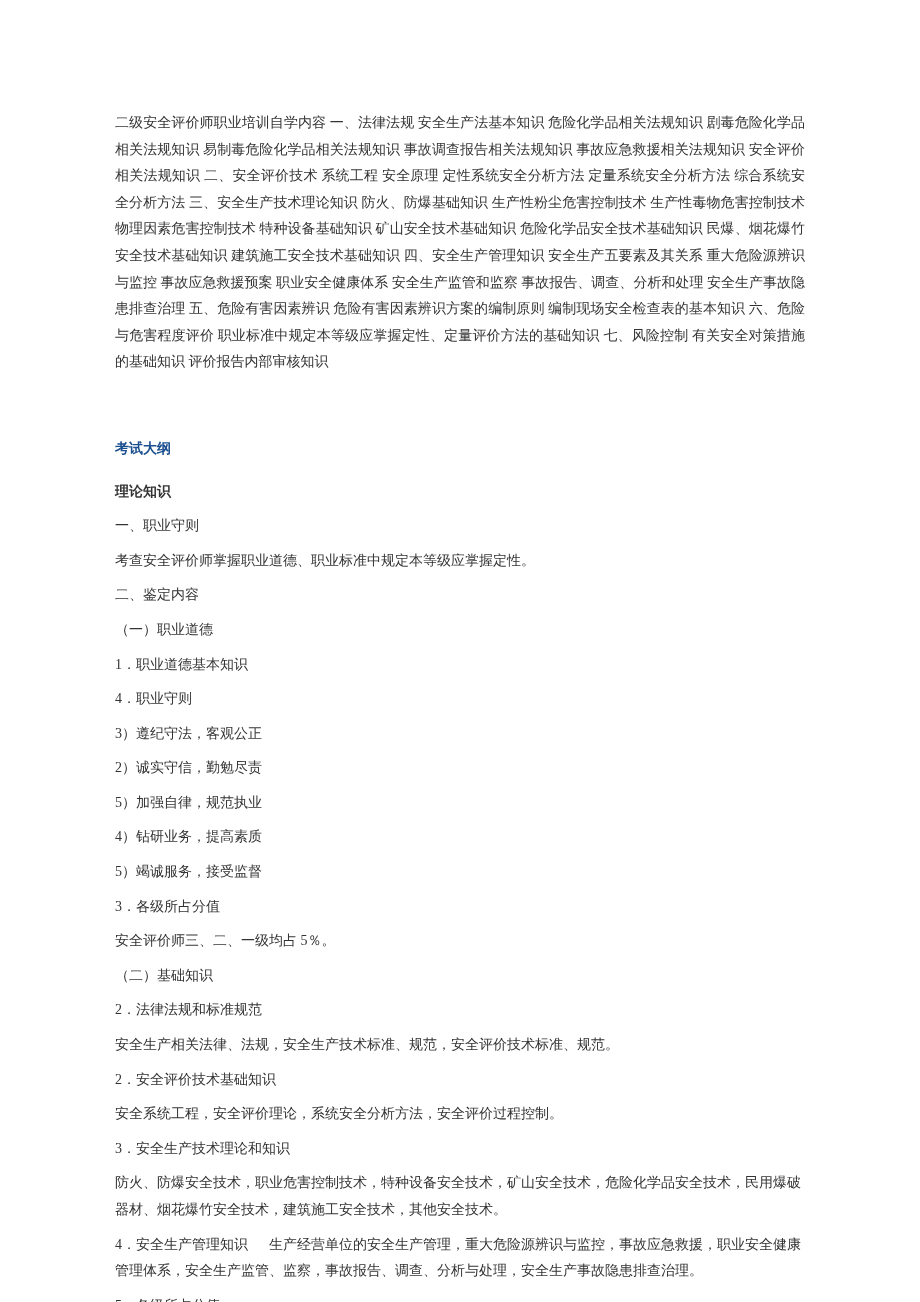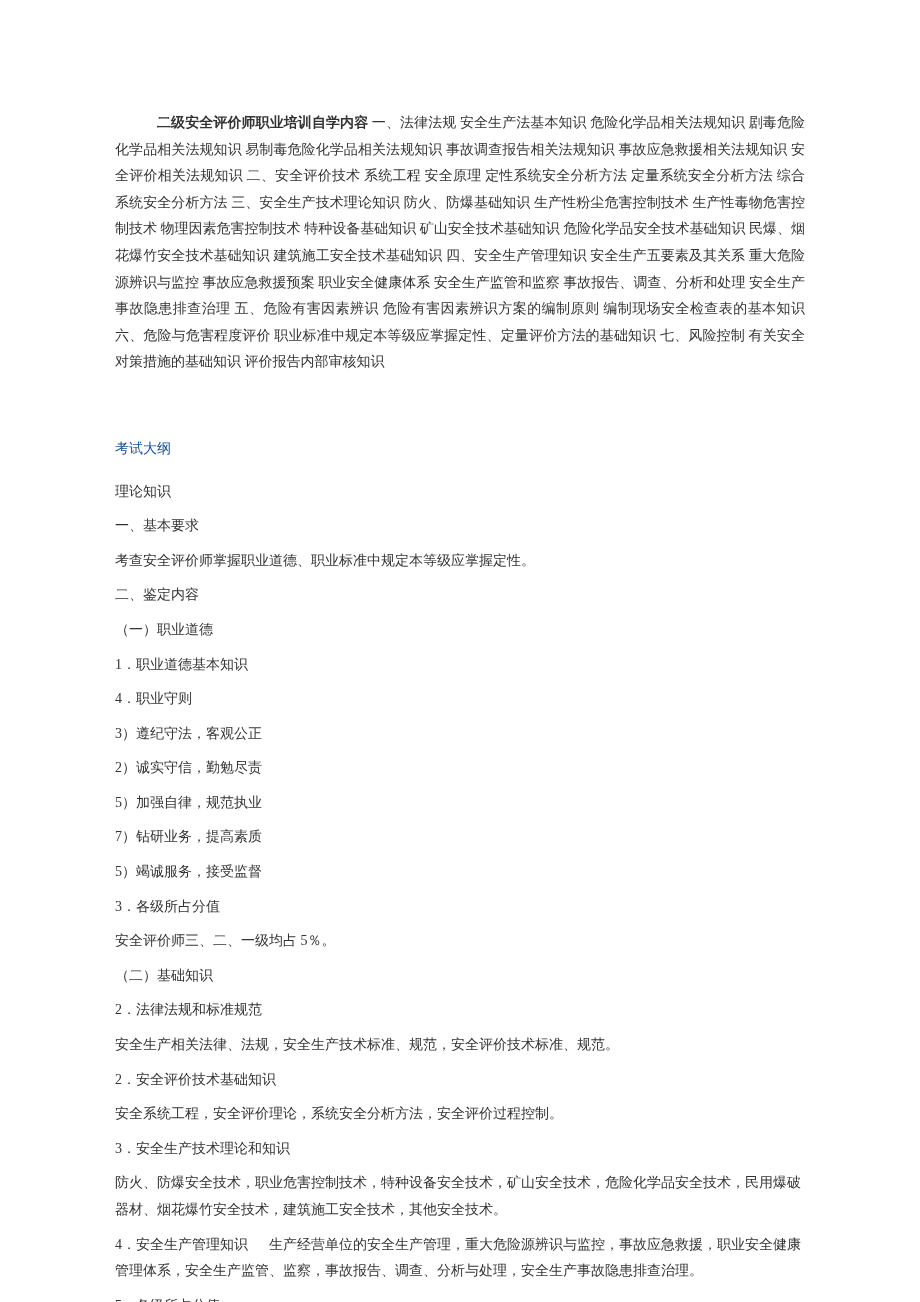--- a/index.html
+++ b/index.html
@@ -8,61 +8,60 @@
       line-height: 1.9;
       color: #333;
       background: #fff;
       margin: 0;
       padding: 110px 115px;
       width: 920px;
       box-sizing: border-box;
     }
     .section-title {
       color: #1a4f8f;
-      font-weight: normal;
+      font-weight: bold;
       margin-top: 60px;
       margin-bottom: 16px;
     }
     .sub-title {
-      font-weight: normal;
+      font-weight: bold;
       margin-top: 16px;
       margin-bottom: 4px;
     }
     p {
       margin: 8px 0;
     }
     .intro-block {
       text-align: justify;
       margin-bottom: 30px;
     }
     .intro-block .lead {
-      font-weight: bold;
-      margin-left: 42px;
+      font-weight: normal;
     }
   </style>
 </head>
 <body>
 
 <div class="intro-block">
   <span class="lead">二级安全评价师职业培训自学内容</span><span> 一、法律法规 安全生产法基本知识 危险化学品相关法规知识 剧毒危险化学品相关法规知识 易制毒危险化学品相关法规知识 事故调查报告相关法规知识 事故应急救援相关法规知识 安全评价相关法规知识 二、安全评价技术 系统工程 安全原理 定性系统安全分析方法 定量系统安全分析方法 综合系统安全分析方法 三、安全生产技术理论知识 防火、防爆基础知识 生产性粉尘危害控制技术 生产性毒物危害控制技术 物理因素危害控制技术 特种设备基础知识 矿山安全技术基础知识 危险化学品安全技术基础知识 民爆、烟花爆竹安全技术基础知识 建筑施工安全技术基础知识 四、安全生产管理知识 安全生产五要素及其关系 重大危险源辨识与监控 事故应急救援预案 职业安全健康体系 安全生产监管和监察 事故报告、调查、分析和处理 安全生产事故隐患排查治理 五、危险有害因素辨识 危险有害因素辨识方案的编制原则 编制现场安全检查表的基本知识 六、危险与危害程度评价 职业标准中规定本等级应掌握定性、定量评价方法的基础知识 七、风险控制 有关安全对策措施的基础知识 评价报告内部审核知识</span>
 </div>
 
 <p class="section-title">考试大纲</p>
 <p class="sub-title">理论知识</p>
 
-<p>一、基本要求</p>
+<p>一、职业守则</p>
 <p>考查安全评价师掌握职业道德、职业标准中规定本等级应掌握定性。</p>
 <p>二、鉴定内容</p>
 <p>（一）职业道德</p>
 <p>1．职业道德基本知识</p>
 <p>4．职业守则</p>
 <p>3）遵纪守法，客观公正</p>
 <p>2）诚实守信，勤勉尽责</p>
 <p>5）加强自律，规范执业</p>
-<p>7）钻研业务，提高素质</p>
+<p>4）钻研业务，提高素质</p>
 <p>5）竭诚服务，接受监督</p>
 <p>3．各级所占分值</p>
 <p>安全评价师三、二、一级均占 5％。</p>
 <p>（二）基础知识</p>
 <p>2．法律法规和标准规范</p>
 <p>安全生产相关法律、法规，安全生产技术标准、规范，安全评价技术标准、规范。</p>
 <p>2．安全评价技术基础知识</p>
 <p>安全系统工程，安全评价理论，系统安全分析方法，安全评价过程控制。</p>
 <p>3．安全生产技术理论和知识</p>
 <p>防火、防爆安全技术，职业危害控制技术，特种设备安全技术，矿山安全技术，危险化学品安全技术，民用爆破器材、烟花爆竹安全技术，建筑施工安全技术，其他安全技术。</p>

